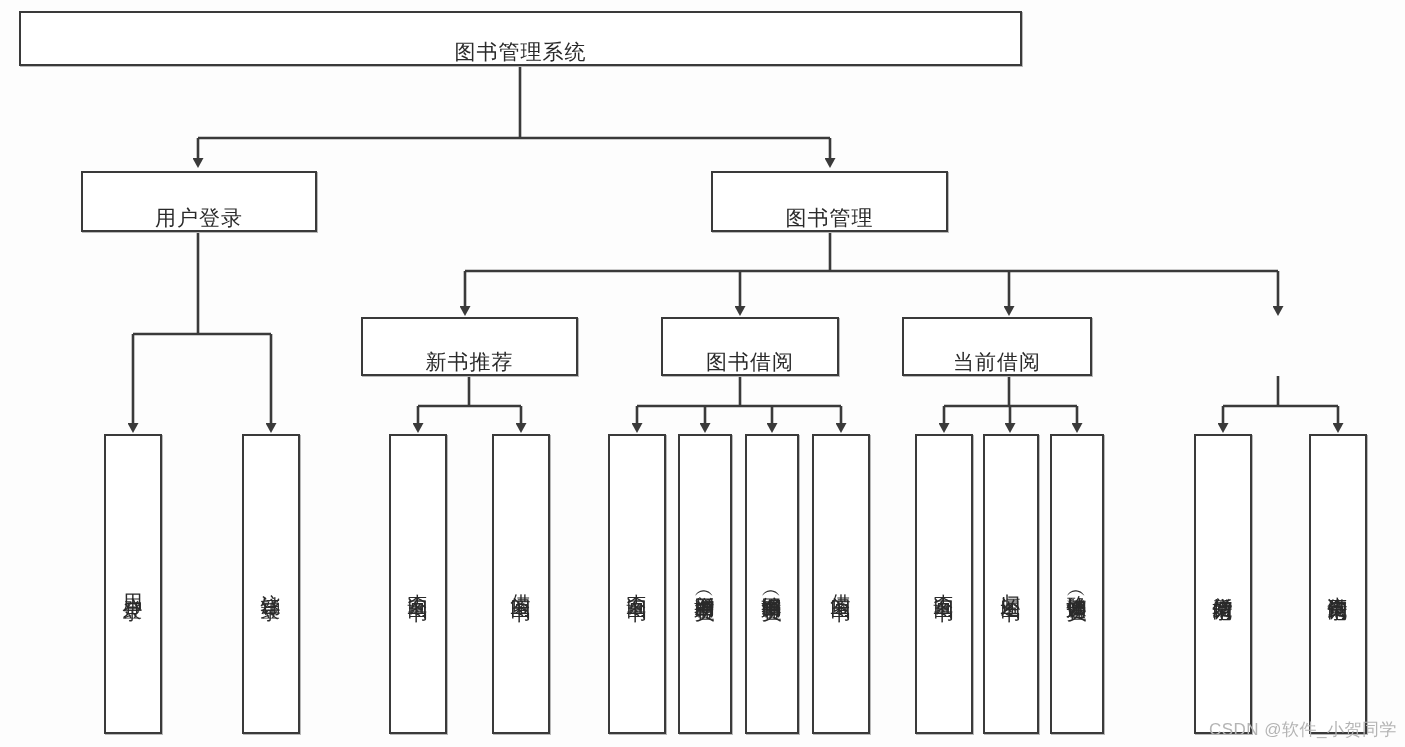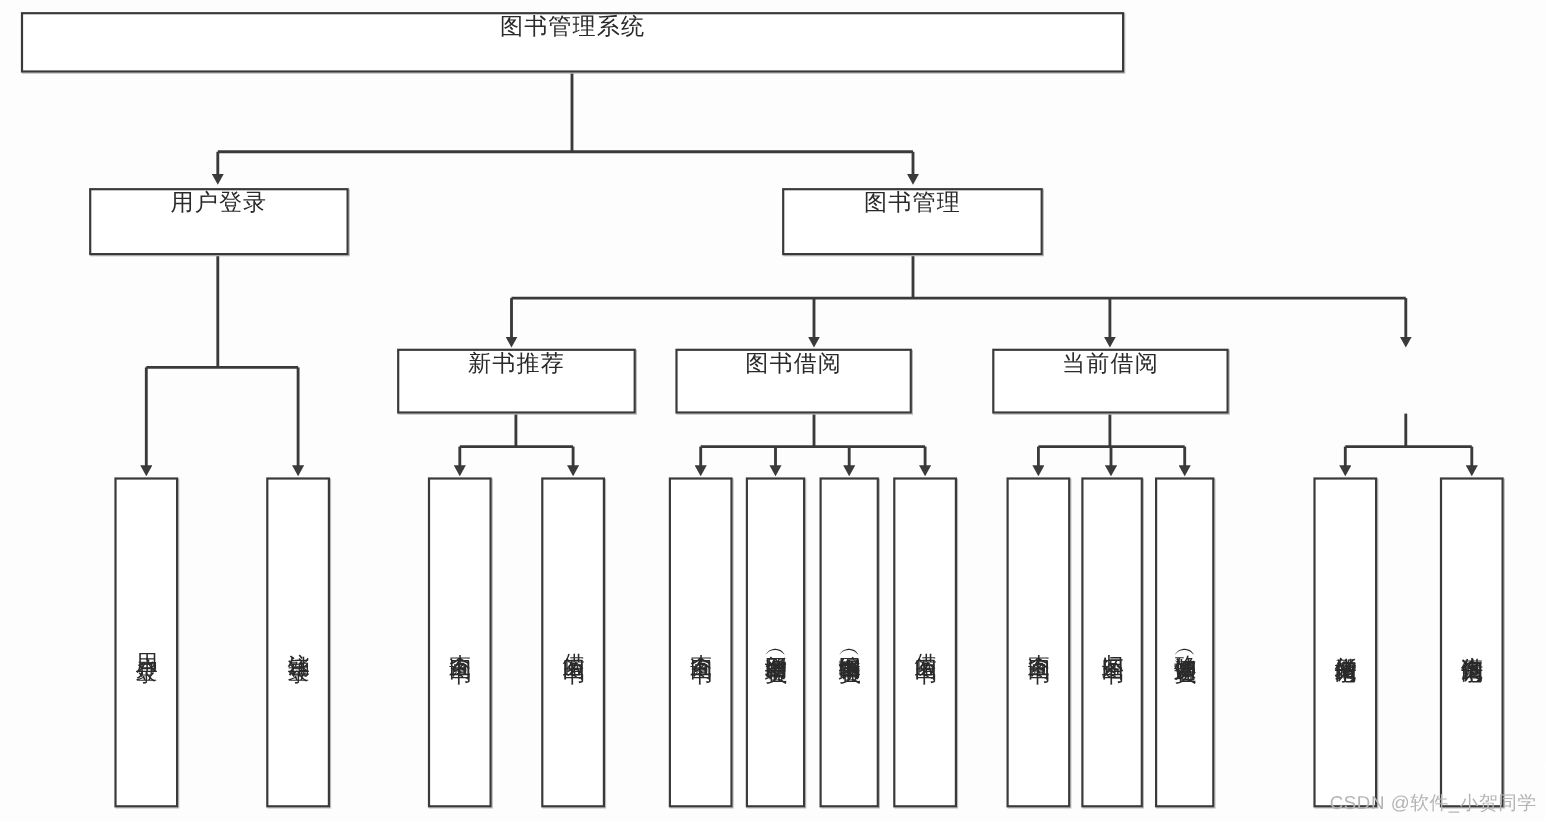--- a/index.html
+++ b/index.html
@@ -27,21 +27,21 @@
     height: 747px;
     pointer-events: none;
   }
   .node {
     position: absolute;
     box-sizing: border-box;
     background: #ffffff;
     border: 2px solid #3a3a3a;
     box-shadow: 1px 1px 0 0 #b9b9b9;
     display: flex;
-    align-items: flex-start;
+    align-items: flex-end;
     justify-content: center;
     z-index: 2;
   }
   .node .label {
     font-size: 21px;
     line-height: 1.15;
     letter-spacing: 1px;
     color: #2a2a2a;
     text-align: center;
     white-space: nowrap;
@@ -137,24 +137,24 @@
   <div class="node" style="left:81px; top:171px; width:236px; height:61px;">
     <span class="label">用户登录</span>
   </div>
   <div class="node" style="left:361px; top:317px; width:217px; height:59px;">
     <span class="label">新书推荐</span>
   </div>
 
   <div class="node" style="left:711px; top:171px; width:237px; height:61px;">
     <span class="label">图书管理</span>
   </div>
-  <div class="node" style="left:614px; top:317px; width:215px; height:59px;">
+  <div class="node" style="left:661px; top:317px; width:178px; height:59px;">
     <span class="label">图书借阅</span>
   </div>
-  <div class="node" style="left:902px; top:317px; width:215px; height:59px;">
+  <div class="node" style="left:902px; top:317px; width:190px; height:59px;">
     <span class="label">当前借阅</span>
   </div>
 
   <div class="node leaf" style="left:104px; top:434px; width:58px; height:300px;">
     <span class="label">用户登录</span>
   </div>
   <div class="node leaf" style="left:242px; top:434px; width:58px; height:300px;">
     <span class="label">注销登录</span>
   </div>
 

